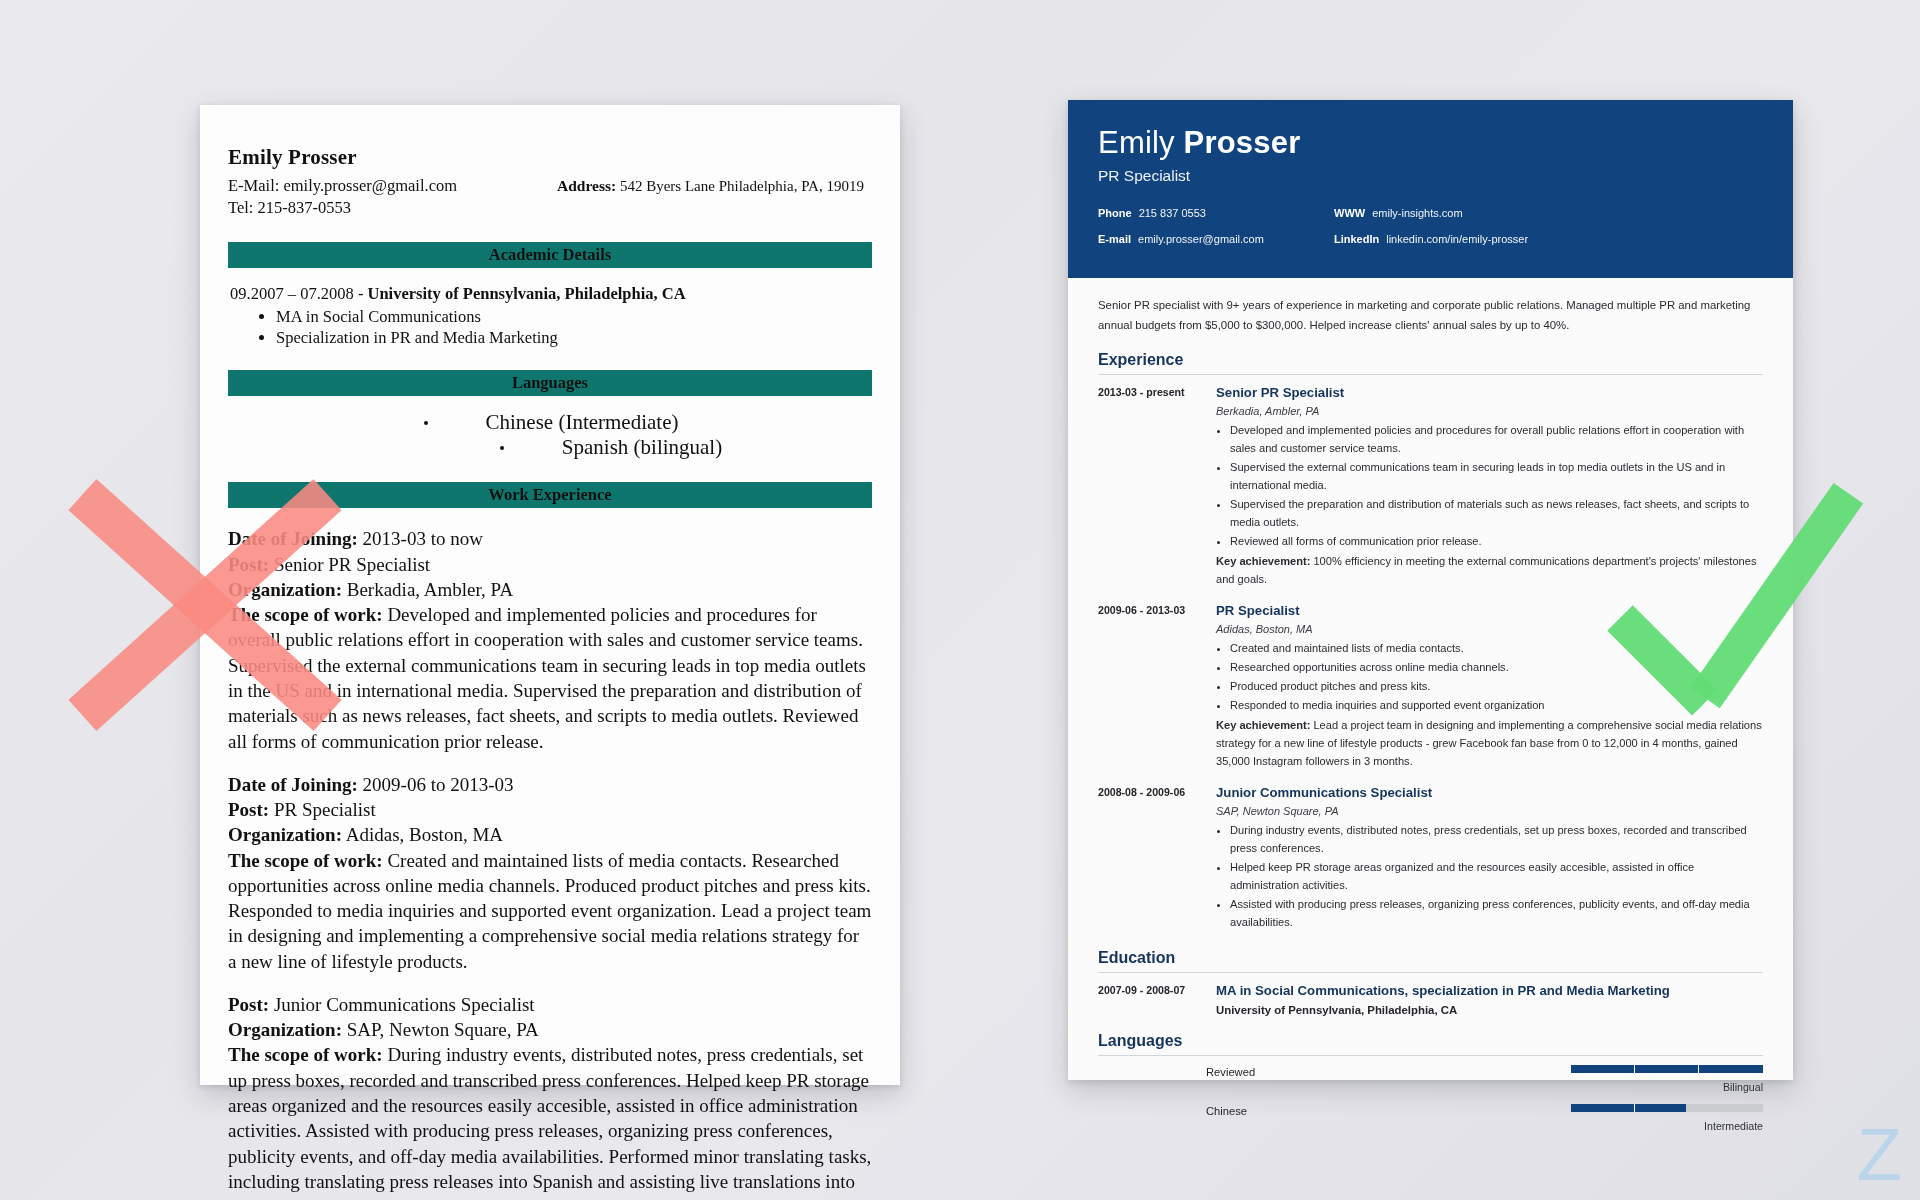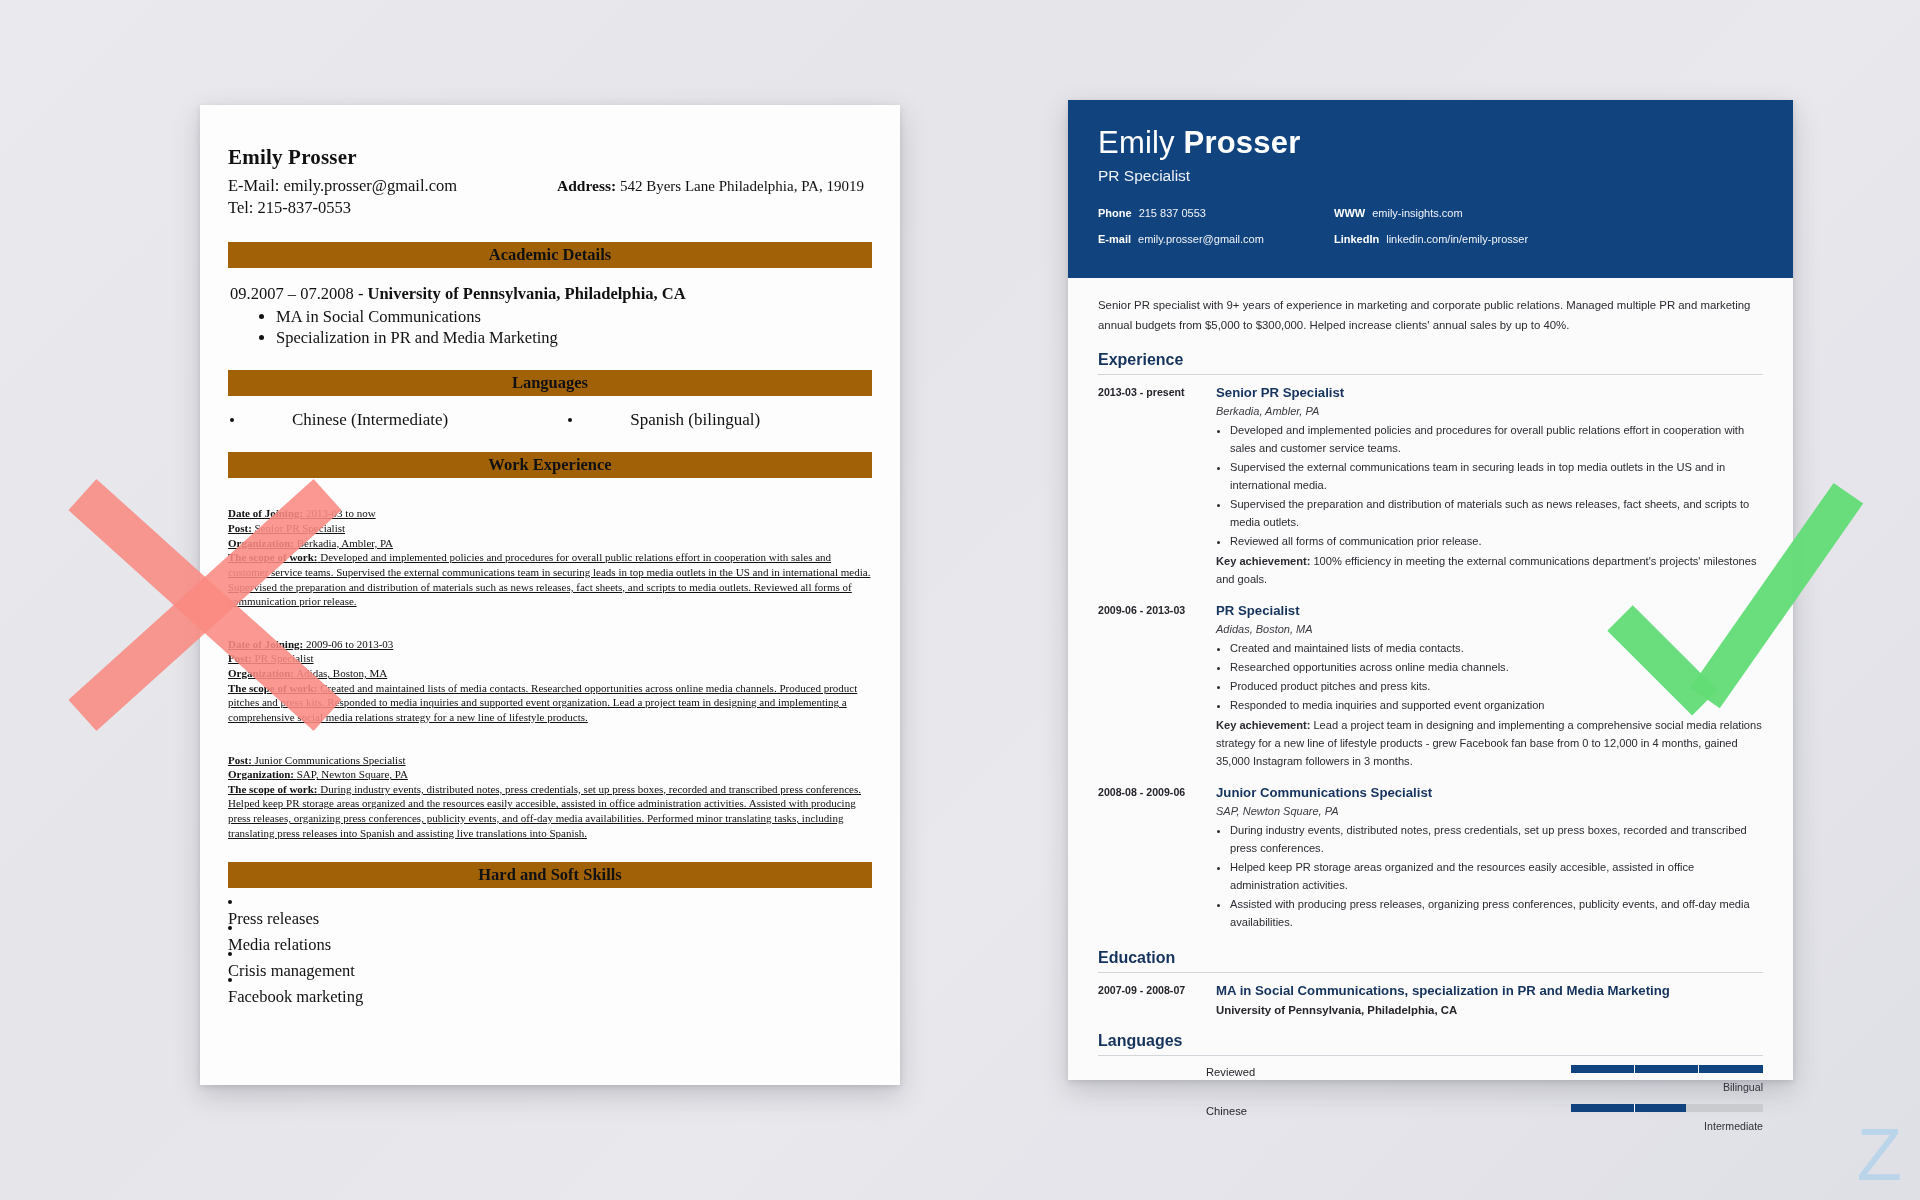--- a/index.html
+++ b/index.html
@@ -20,36 +20,36 @@
     color:#111;
     padding:40px 28px 0 28px;
     box-sizing:border-box;
   }
   .l-name{font-size:21px;font-weight:bold;letter-spacing:.2px;margin:0 0 5px 0;}
   .l-contact-row{display:flex;align-items:flex-start;}
   .l-contact-left{font-size:16.5px;line-height:1.35;flex:0 0 auto;}
   .l-contact-right{font-size:15px;line-height:1.35;margin-left:100px;padding-top:1px;}
   .l-contact-right b{font-size:15.5px;}
   .l-bar{
-    background:#a16207;text-align:center;font-weight:bold;font-size:16.5px;
+    background:#0f766e;text-align:center;font-weight:bold;font-size:16.5px;
     padding:3px 0;margin:22px 0 0 0;
   }
   .l-block{padding:0 0 0 2px;}
   .l-edu-head{font-size:16.5px;margin-top:16px;}
   .l-edu-head b{font-weight:bold;}
   ul.l-ul{margin:2px 0 0 0;padding-left:46px;font-size:16.5px;line-height:1.3;}
   ul.l-ul li{margin:0;}
-  .l-langs{display:flex;align-items:center;font-size:17px;margin-top:14px;padding-left:2px;}
+  .l-langs{display:flex;align-items:center;font-size:21px;margin-top:14px;padding-left:2px;flex-direction:column;}
   .l-lang-item{display:flex;align-items:center;}
   .l-lang-item .dot{
     display:inline-block;width:4px;height:4px;border-radius:50%;background:#111;
     margin-right:58px;flex:0 0 auto;
   }
   .l-lang-item:nth-child(2){margin-left:120px;}
-  .l-job{font-size:11px;line-height:1.33;margin-top:28px;text-decoration:underline;}
+  .l-job{font-size:19px;line-height:1.33;margin-top:18px;}
   .l-job p{margin:0;}
   .l-job .lbl{font-weight:bold;}
   .l-skills{margin-top:16px;font-size:16.5px;line-height:1.32;}
   .l-skill-row{display:flex;align-items:baseline;flex-direction:column;}
   .l-skill-row .dot{
     display:inline-block;width:4px;height:4px;border-radius:50%;background:#111;
     margin-right:62px;position:relative;top:-4px;flex:0 0 auto;
   }
 
   

